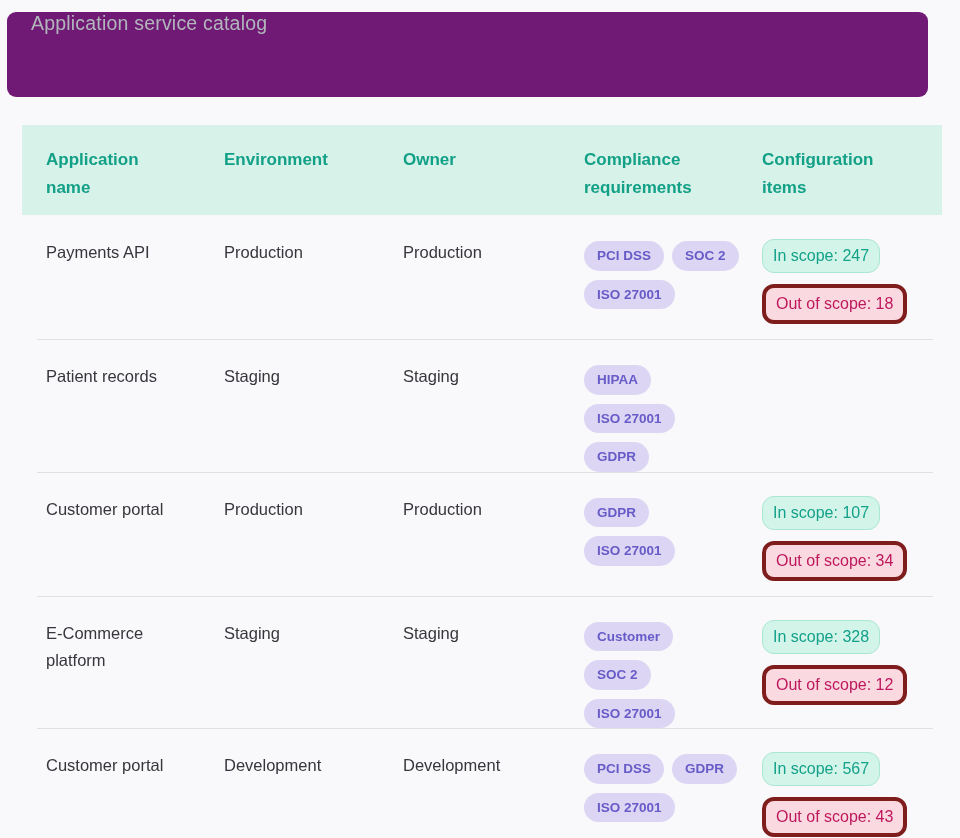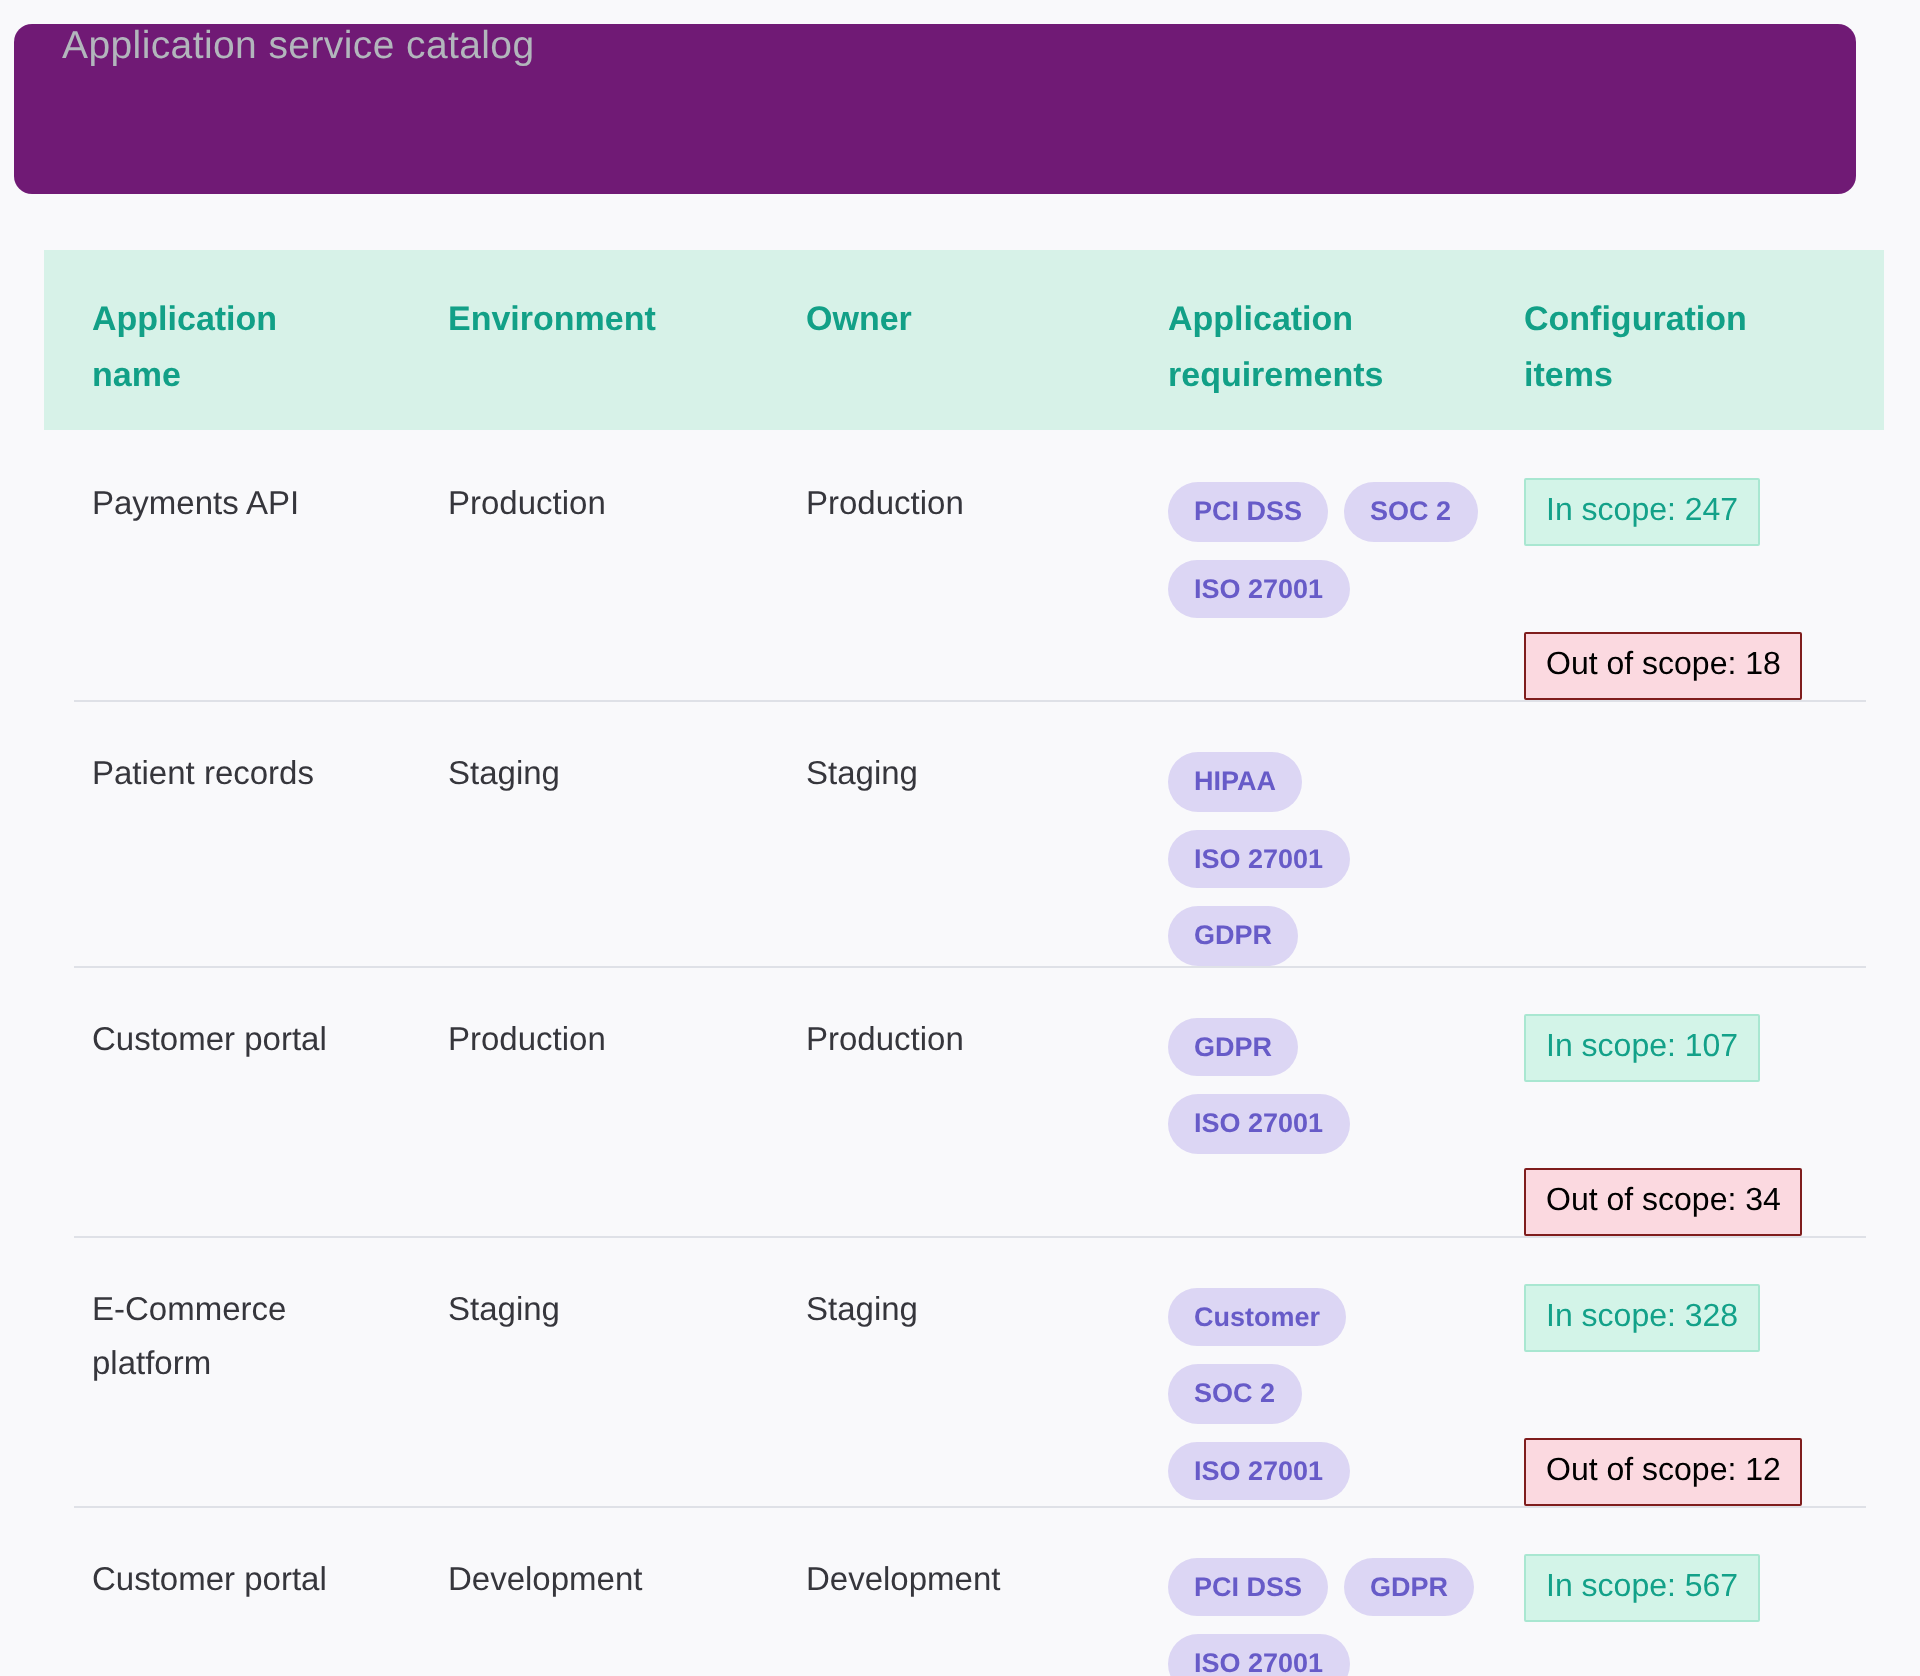--- a/index.html
+++ b/index.html
@@ -88,48 +88,47 @@
     display: flex;
     flex-direction: column;
     align-items: flex-start;
     gap: 11px;
     padding-top: 0;
   }
   .badge {
     font-size: 16px;
     line-height: 1;
     padding: 8px 10px;
-    border-radius: 1px;
+    border-radius: 12px;
     white-space: nowrap;
   }
   .badge.in-scope {
     background: #d3f4e8;
     border: 1px solid #a9e7d1;
     color: #13a189;
   }
   .badge.out-scope {
     background: #fbd9e0;
-    border: 1px solid #7f1d1d;
-    color: #000000;
-    margin-top: 32px;
+    border: 4px solid #7f1d1d;
+    color: #be185d;
   }
 </style>
 </head>
 <body>
 
 <div class="title-bar">
   <span class="title">Application service catalog</span>
 </div>
 
 <div class="table">
   <div class="grid-row thead">
     <div class="th">Application name</div>
     <div class="th">Environment</div>
     <div class="th">Owner</div>
-    <div class="th">Application requirements</div>
+    <div class="th">Compliance requirements</div>
     <div class="th">Configuration items</div>
   </div>
   <div class="tbody" id="tbody">
   <div class="grid-row row">
     <div class="cell">Payments API</div>
     <div class="cell">Production</div>
     <div class="cell">Production</div>
     <div class="cell chips-cell">
           <span class="chip">PCI DSS</span>
           <span class="chip">SOC 2</span>

